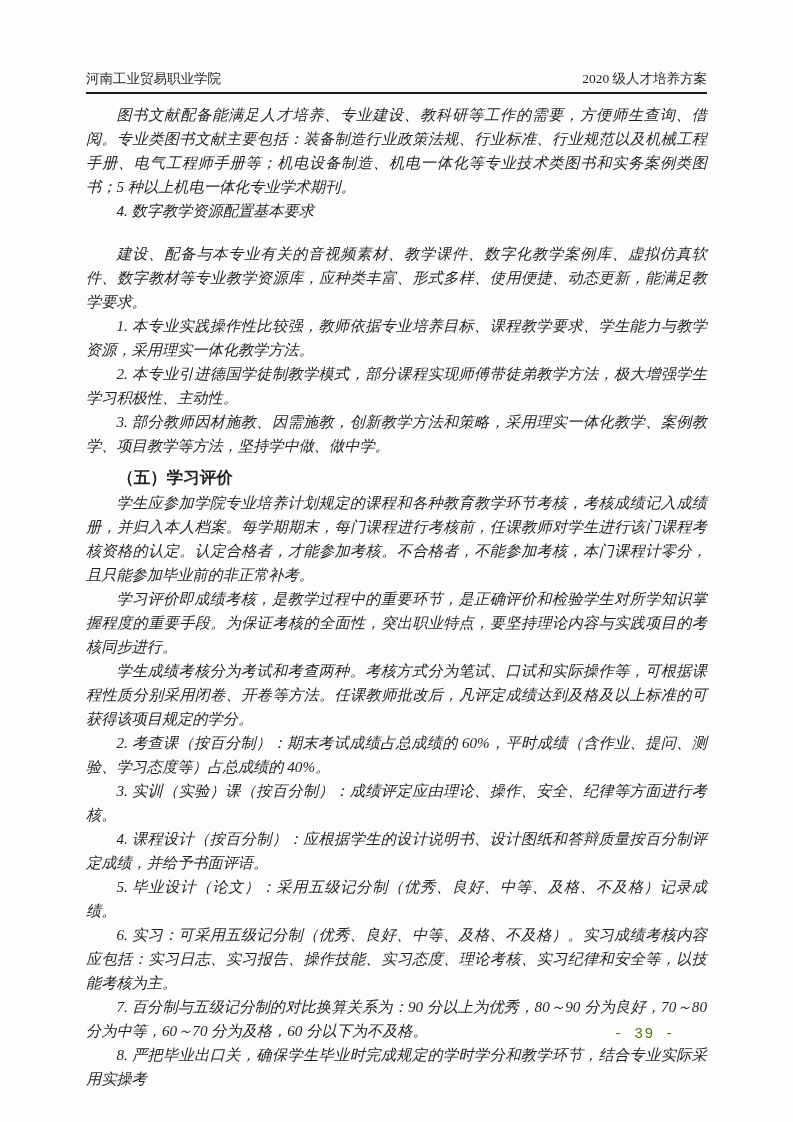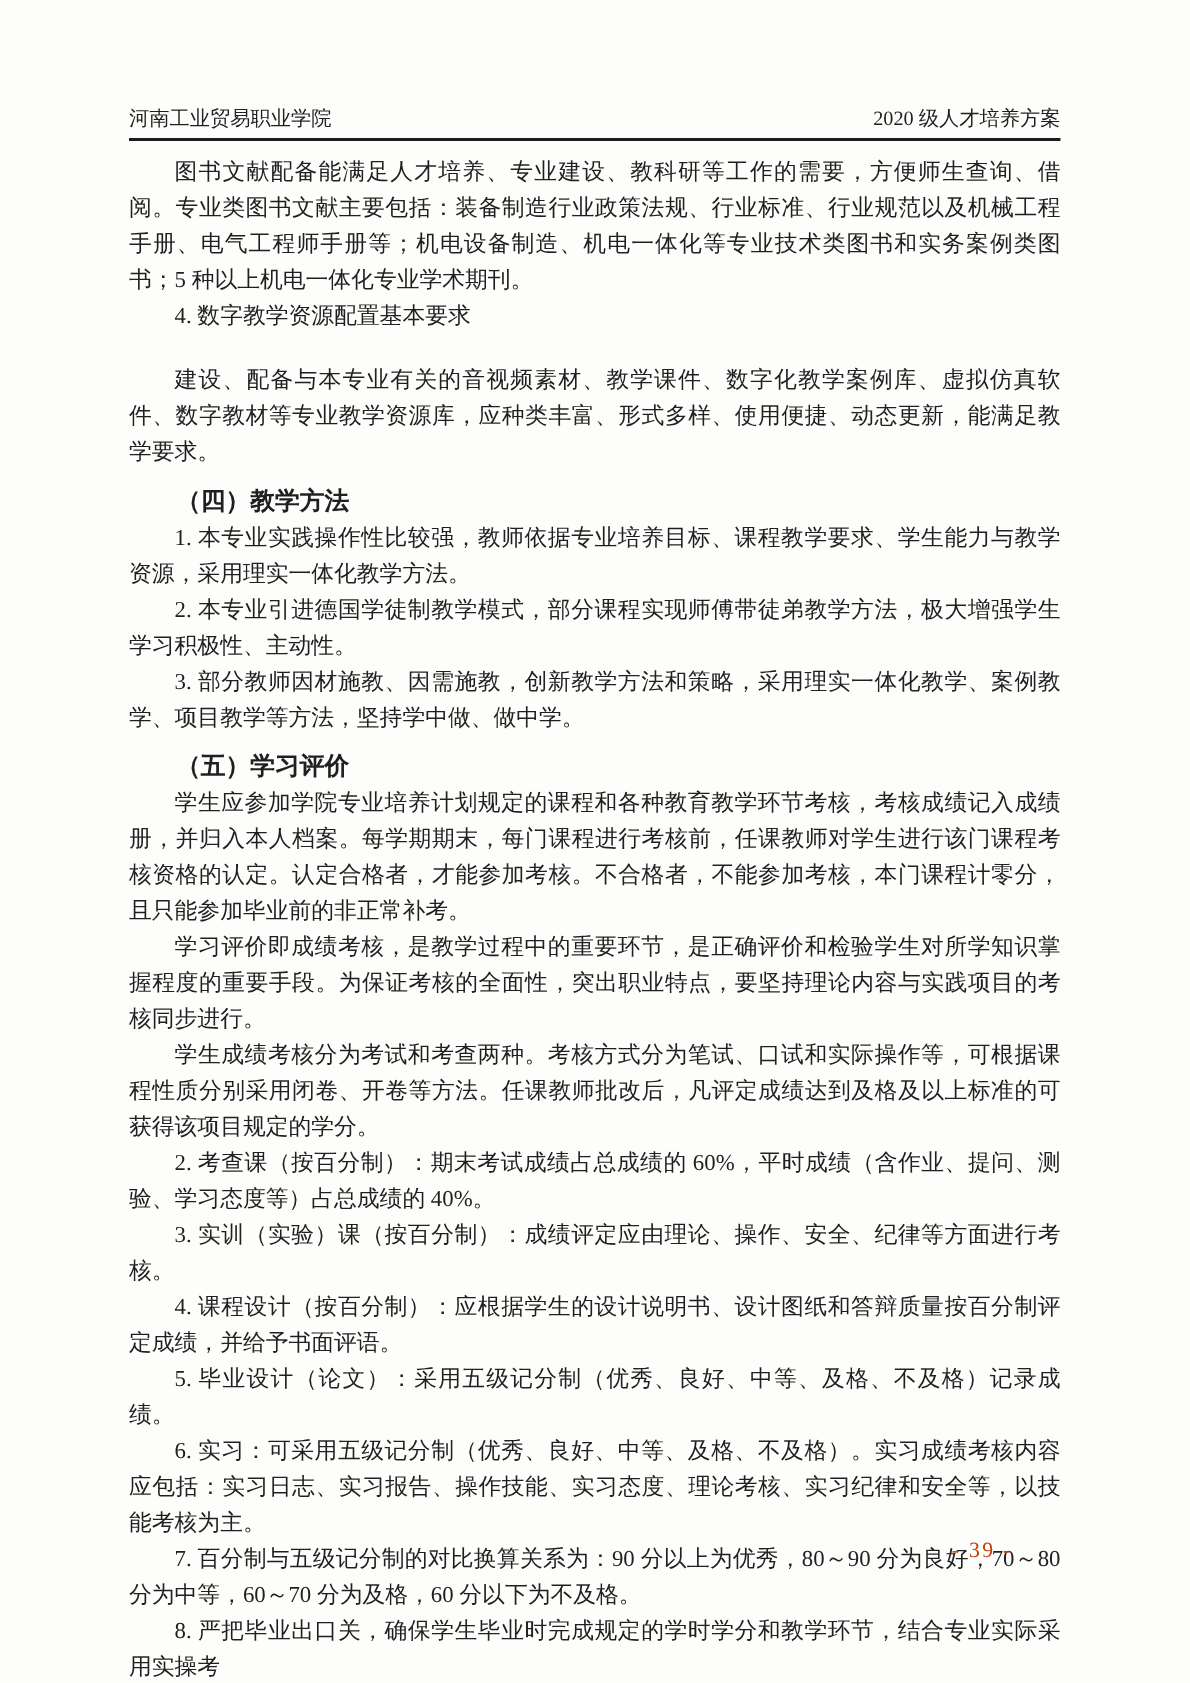--- a/index.html
+++ b/index.html
@@ -31,56 +31,57 @@
   }
   .doc-body {
     padding-top: 9px;
     font-size: 15.2px;
     line-height: 24px;
     text-align: justify;
   }
   .para {
     margin: 0;
     text-indent: 2em;
+    font-style: italic;
   }
   .spaced { margin-top: 19px; }
   .sect-heading {
     margin: 7px 0 0 0;
     font-weight: bold;
     font-size: 16.5px;
     line-height: 26px;
     text-indent: 1.9em;
     text-align: left;
   }
   .page-footer {
     position: absolute;
     top: 1026px;
     right: 88px;
     font-size: 14.5px;
     letter-spacing: 1.5px;
-    color: #c2410c;
+    color: #4d7c0f;
+    font-family: Liberation Mono, monospace;
   }
 </style>
 </head>
 <body>
 
 <div class="page">
   <div class="inner">
 
     <header class="page-header">
       <span>河南工业贸易职业学院</span>
       <span>2020 级人才培养方案</span>
     </header>
 
     <main class="doc-body">
       <p class="para">图书文献配备能满足人才培养、专业建设、教科研等工作的需要，方便师生查询、借阅。专业类图书文献主要包括：装备制造行业政策法规、行业标准、行业规范以及机械工程手册、电气工程师手册等；机电设备制造、机电一体化等专业技术类图书和实务案例类图书；5 种以上机电一体化专业学术期刊。</p>
       <p class="para">4. 数字教学资源配置基本要求</p>
       <p class="para spaced">建设、配备与本专业有关的音视频素材、教学课件、数字化教学案例库、虚拟仿真软件、数字教材等专业教学资源库，应种类丰富、形式多样、使用便捷、动态更新，能满足教学要求。</p>
 
-      <h2 class="sect-heading">（四）教学方法</h2>
       <p class="para">1. 本专业实践操作性比较强，教师依据专业培养目标、课程教学要求、学生能力与教学资源，采用理实一体化教学方法。</p>
       <p class="para">2. 本专业引进德国学徒制教学模式，部分课程实现师傅带徒弟教学方法，极大增强学生学习积极性、主动性。</p>
       <p class="para">3. 部分教师因材施教、因需施教，创新教学方法和策略，采用理实一体化教学、案例教学、项目教学等方法，坚持学中做、做中学。</p>
 
       <h2 class="sect-heading">（五）学习评价</h2>
       <p class="para">学生应参加学院专业培养计划规定的课程和各种教育教学环节考核，考核成绩记入成绩册，并归入本人档案。每学期期末，每门课程进行考核前，任课教师对学生进行该门课程考核资格的认定。认定合格者，才能参加考核。不合格者，不能参加考核，本门课程计零分，且只能参加毕业前的非正常补考。</p>
       <p class="para">学习评价即成绩考核，是教学过程中的重要环节，是正确评价和检验学生对所学知识掌握程度的重要手段。为保证考核的全面性，突出职业特点，要坚持理论内容与实践项目的考核同步进行。</p>
       <p class="para">学生成绩考核分为考试和考查两种。考核方式分为笔试、口试和实际操作等，可根据课程性质分别采用闭卷、开卷等方法。任课教师批改后，凡评定成绩达到及格及以上标准的可获得该项目规定的学分。</p>
       <p class="para">2. 考查课（按百分制）：期末考试成绩占总成绩的 60%，平时成绩（含作业、提问、测验、学习态度等）占总成绩的 40%。</p>
       <p class="para">3. 实训（实验）课（按百分制）：成绩评定应由理论、操作、安全、纪律等方面进行考核。</p>

